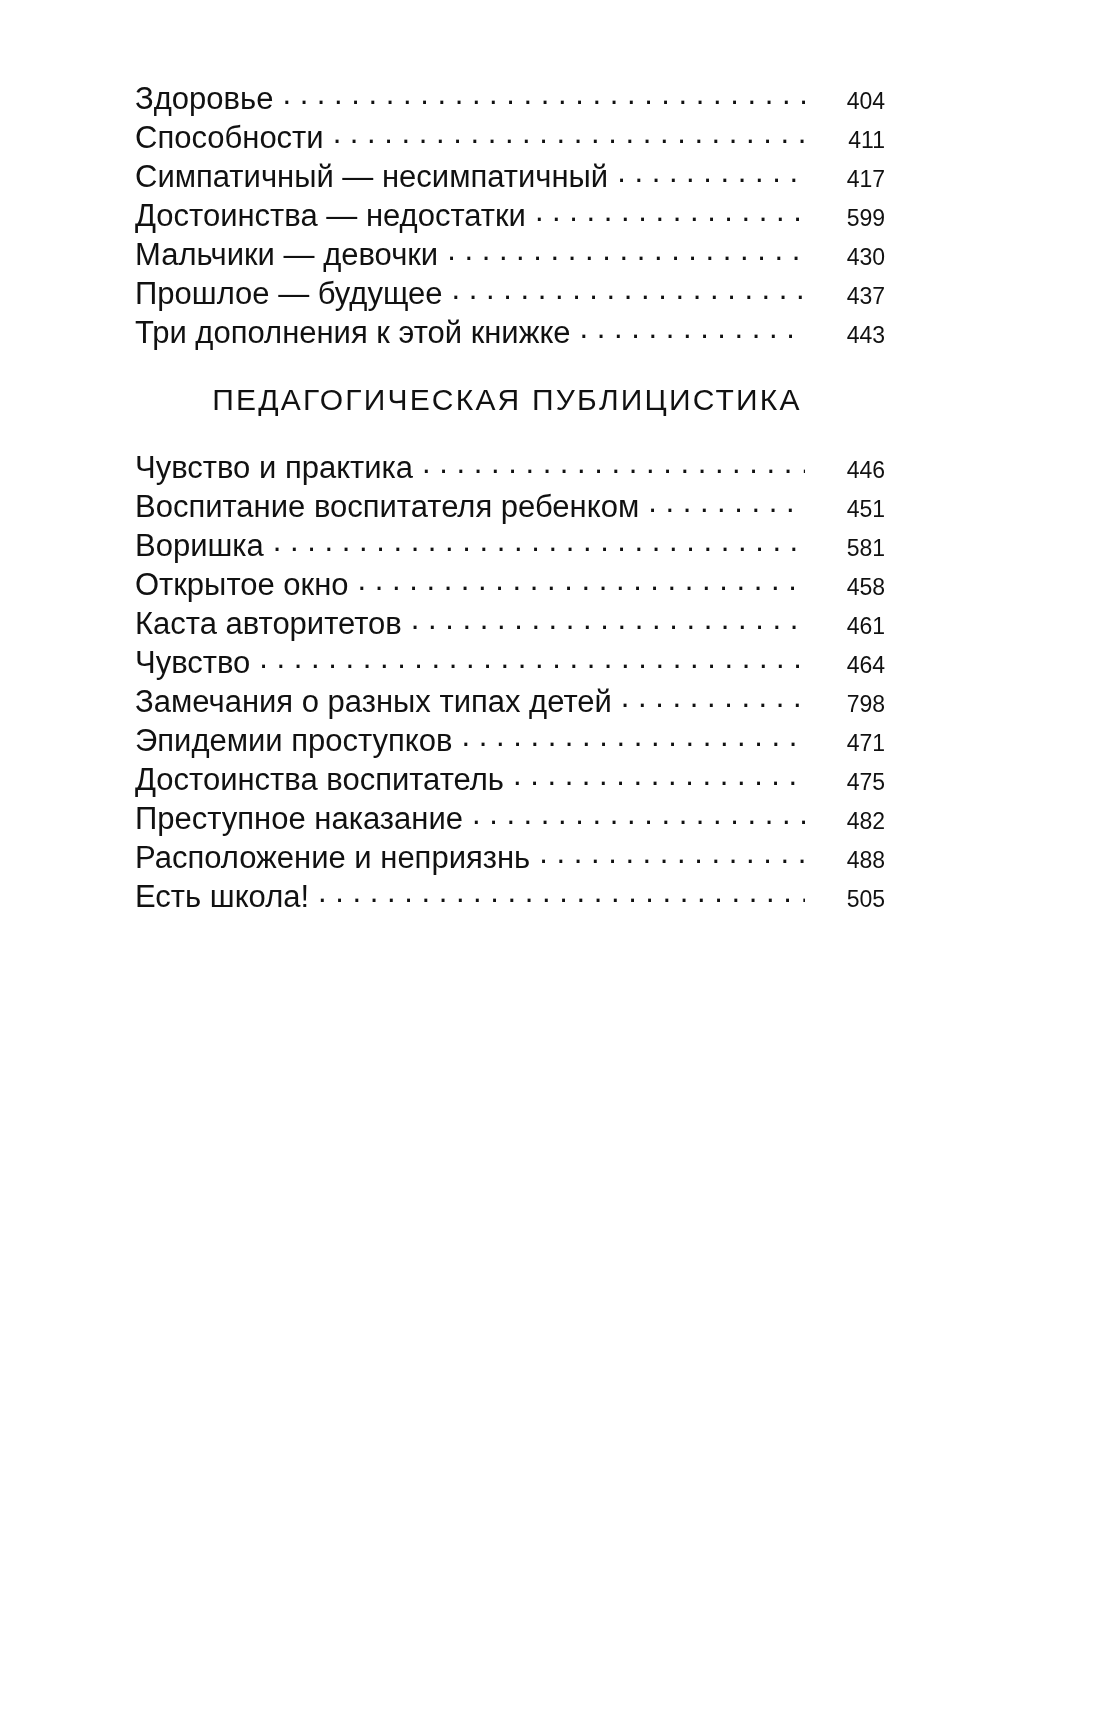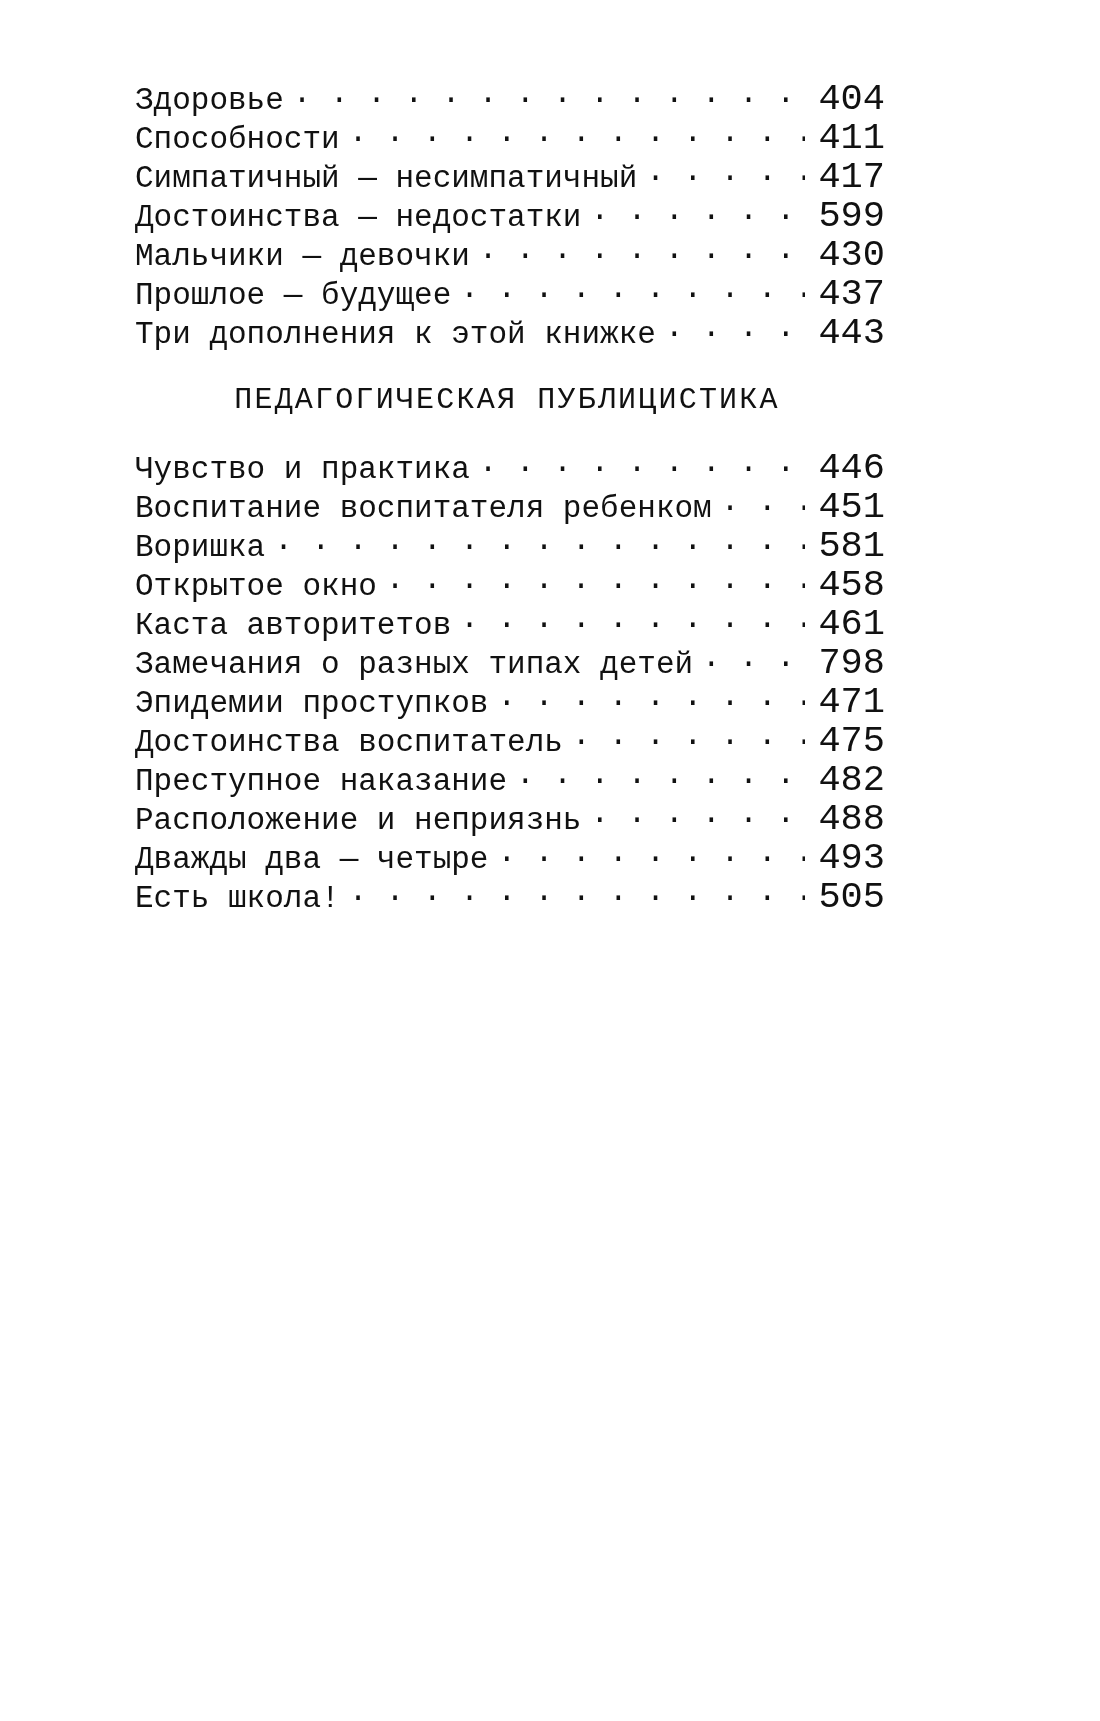--- a/index.html
+++ b/index.html
@@ -7,21 +7,21 @@
     padding: 0;
     background: #ffffff;
   }
   .page {
     position: relative;
     width: 1100px;
     height: 1721px;
     background: #ffffff;
     margin: 0 auto;
     overflow: hidden;
-    font-family: Liberation Mono, monospace;
+    font-family: Liberation Sans, sans-serif;
     color: #111111;
   }
   .toc {
     position: absolute;
     left: 135px;
     top: 78px;
     width: 750px;
   }
   .entry {
     display: flex;
@@ -49,21 +49,21 @@
     bottom: 0;
     letter-spacing: 0px;
     font-size: 31px;
     color: #111111;
   }
   .entry .pageno {
     flex: 0 0 auto;
     width: 72px;
     text-align: right;
     padding-left: 8px;
-    font-size: 37px;
+    font-size: 23px;
   }
   .section-heading {
     text-align: center;
     font-size: 30px;
     letter-spacing: 2.2px;
     margin-top: 32px;
     margin-bottom: 30px;
     white-space: nowrap;
     padding-right: 6px;
   }
@@ -134,20 +134,25 @@
         <span class="title">Открытое окно</span>
         <span class="leader"></span>
         <span class="pageno">458</span>
       </div>
       <div class="entry">
         <span class="title">Каста авторитетов</span>
         <span class="leader"></span>
         <span class="pageno">461</span>
       </div>
       <div class="entry">
+        <span class="title">Чувство</span>
+        <span class="leader"></span>
+        <span class="pageno">464</span>
+      </div>
+      <div class="entry">
         <span class="title">Замечания о разных типах детей</span>
         <span class="leader"></span>
         <span class="pageno">798</span>
       </div>
       <div class="entry">
         <span class="title">Эпидемии проступков</span>
         <span class="leader"></span>
         <span class="pageno">471</span>
       </div>
       <div class="entry">
@@ -159,25 +164,20 @@
         <span class="title">Преступное наказание</span>
         <span class="leader"></span>
         <span class="pageno">482</span>
       </div>
       <div class="entry">
         <span class="title">Расположение и неприязнь</span>
         <span class="leader"></span>
         <span class="pageno">488</span>
       </div>
       <div class="entry">
-        <span class="title">Дважды два — четыре</span>
-        <span class="leader"></span>
-        <span class="pageno">493</span>
-      </div>
-      <div class="entry">
         <span class="title">Есть школа!</span>
         <span class="leader"></span>
         <span class="pageno">505</span>
       </div>
     </div>
 
   </div>
 </div>
 
 </body></html>

